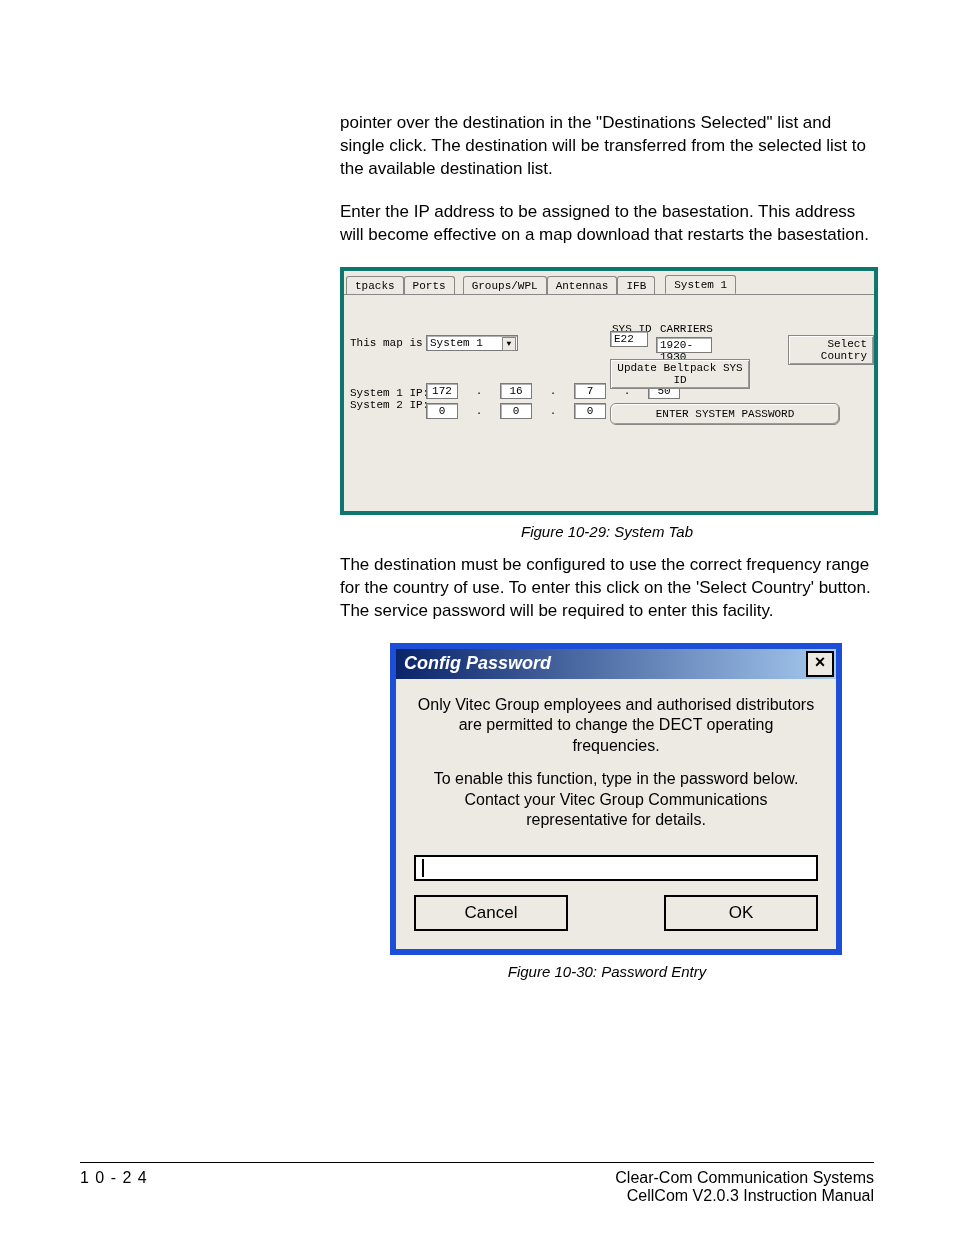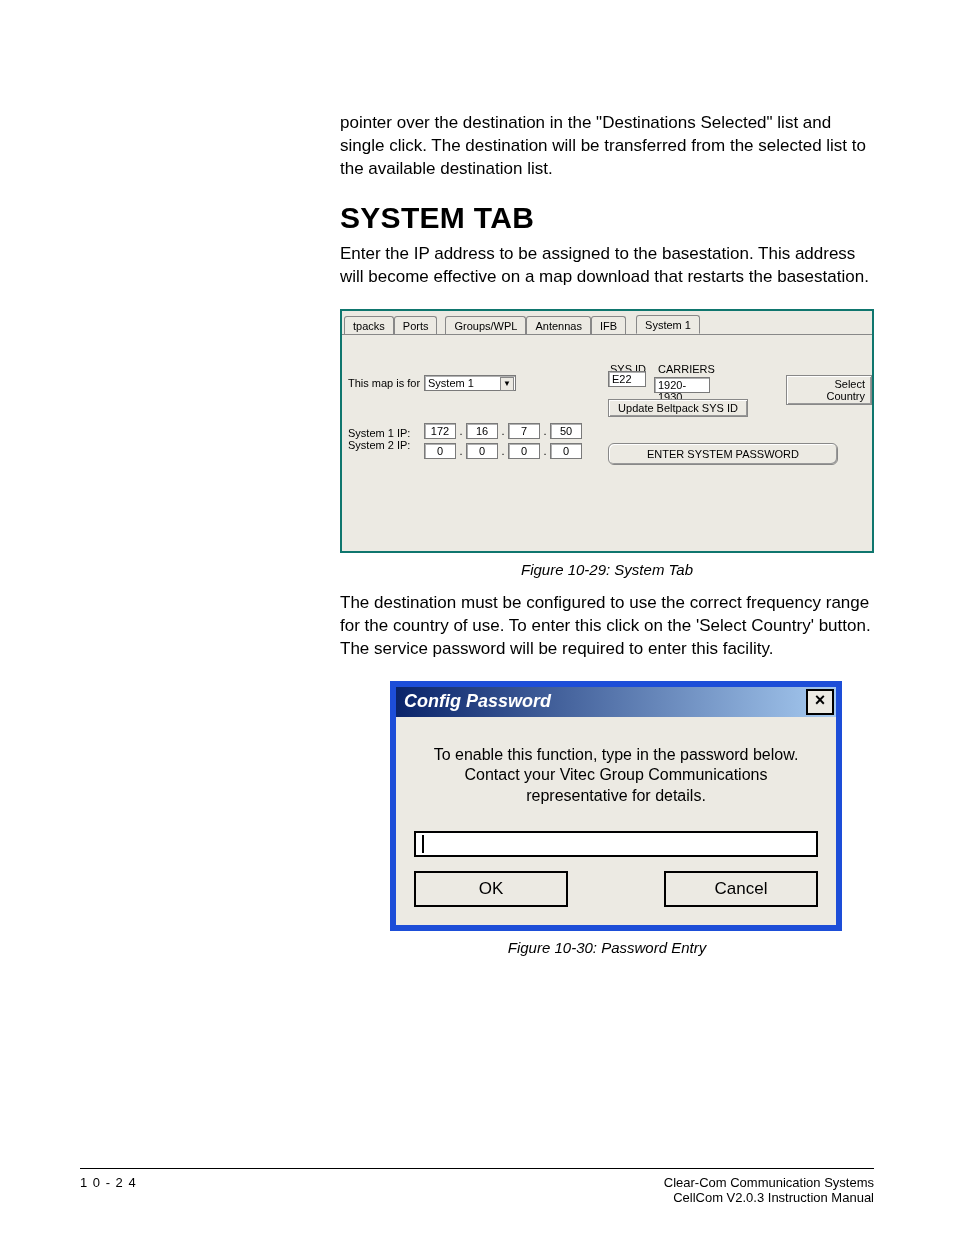--- a/index.html
+++ b/index.html
@@ -34,37 +34,37 @@
     font-size: 15px;
     margin: 8px 0 14px 0;
   }
   .footer {
     position: absolute;
     bottom: 30px;
     left: 80px;
     right: 80px;
     border-top: 1px solid #000;
     padding-top: 6px;
-    font-size: 13px;
+    font-size: 16px;
     display: flex;
     justify-content: space-between;
     letter-spacing: 1px;
   }
   .footer .right {
     text-align: right;
     letter-spacing: 0;
   }
   
   .fig29 {
-    border: 2px solid #0f766e;
+    border: 4px solid #0f766e;
     background: #eceae3;
     width: 530px;
     height: 240px;
     position: relative;
-    font-family: Liberation Sans, sans-serif;
+    font-family: Liberation Mono, monospace;
     font-size: 11px;
     color: #000;
     margin-bottom: 4px;
   }
   .tabs-row {
     display: flex;
     align-items: flex-end;
     height: 22px;
     padding-left: 2px;
   }
@@ -107,21 +107,21 @@
     right: 1px; top: 1px;
     width: 14px; height: 14px;
     background: #eceae3;
     border: 1px solid #888;
     box-sizing: border-box;
     display:flex; align-items:center; justify-content:center;
     font-size: 8px;
   }
   .ip-row {
     display: flex;
-    gap: 0;
+    gap: 16px;
     align-items: center;
   }
   .ip-oct {
     width: 32px;
     text-align: center;
   }
   .ip-dot { width: 10px; text-align:center; }
   .win-btn {
     background: #eceae3;
     border: 1px solid #888;
@@ -187,21 +187,20 @@
     display:flex; align-items:center; justify-content:center;
   }
 </style>
 </head>
 <body>
 
 <div class="page">
 
   <p class="body-text">pointer over the destination in the "Destinations Selected" list and single click.  The destination will be transferred from the selected list to the available destination list.</p>
 
-  <h1 class="section-title">SYSTEM TAB</h1>
 
   <p class="body-text">Enter the IP address to be assigned to the basestation.  This address will become effective on a map download that restarts the basestation.</p>
 
   <div class="fig29">
     <div class="tabs-row">
       <div class="tab">tpacks</div>
       <div class="tab">Ports</div>
       <div class="tab" style="margin-left:8px">Groups/WPL</div>
       <div class="tab">Antennas</div>
       <div class="tab">IFB</div>
@@ -255,29 +254,30 @@
   <div class="fig-caption">Figure 10-29: System Tab</div>
 
   <p class="body-text">The destination must be configured to use the correct frequency range for the country of use.  To enter this click on the 'Select Country' button.  The service password will be required to enter this facility.</p>
 
   <div class="fig30">
     <div class="dlg-title">
       <span>Config Password</span>
       <div class="dlg-close">×</div>
     </div>
     <div class="dlg-body">
+      <div>Only Vitec Group employees and authorised distributors are permitted to change the DECT operating frequencies.</div>
       <div style="height:12px"></div>
       <div>To enable this function, type in the password below. Contact your Vitec Group Communications representative for details.</div>
     </div>
     <div style="padding:0 10px;">
       <div class="dlg-input"><span class="cursor"></span></div>
     </div>
     <div class="dlg-btns">
+      <div class="dlg-btn">Cancel</div>
       <div class="dlg-btn">OK</div>
-      <div class="dlg-btn">Cancel</div>
     </div>
   </div>
 
   <div class="fig-caption">Figure 10-30: Password Entry</div>
 
   <div class="footer">
     <div>1 0 - 2 4</div>
     <div class="right">
       <div>Clear-Com Communication Systems</div>
       <div>CellCom V2.0.3 Instruction Manual</div>

